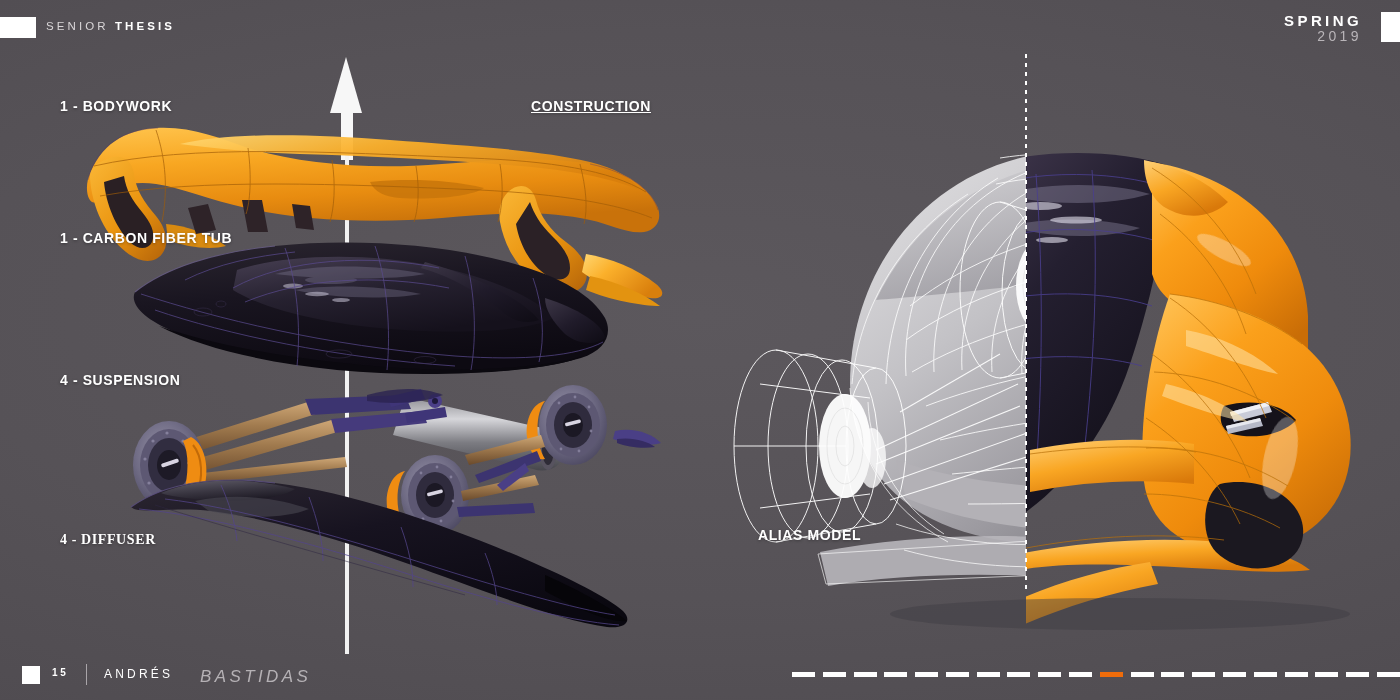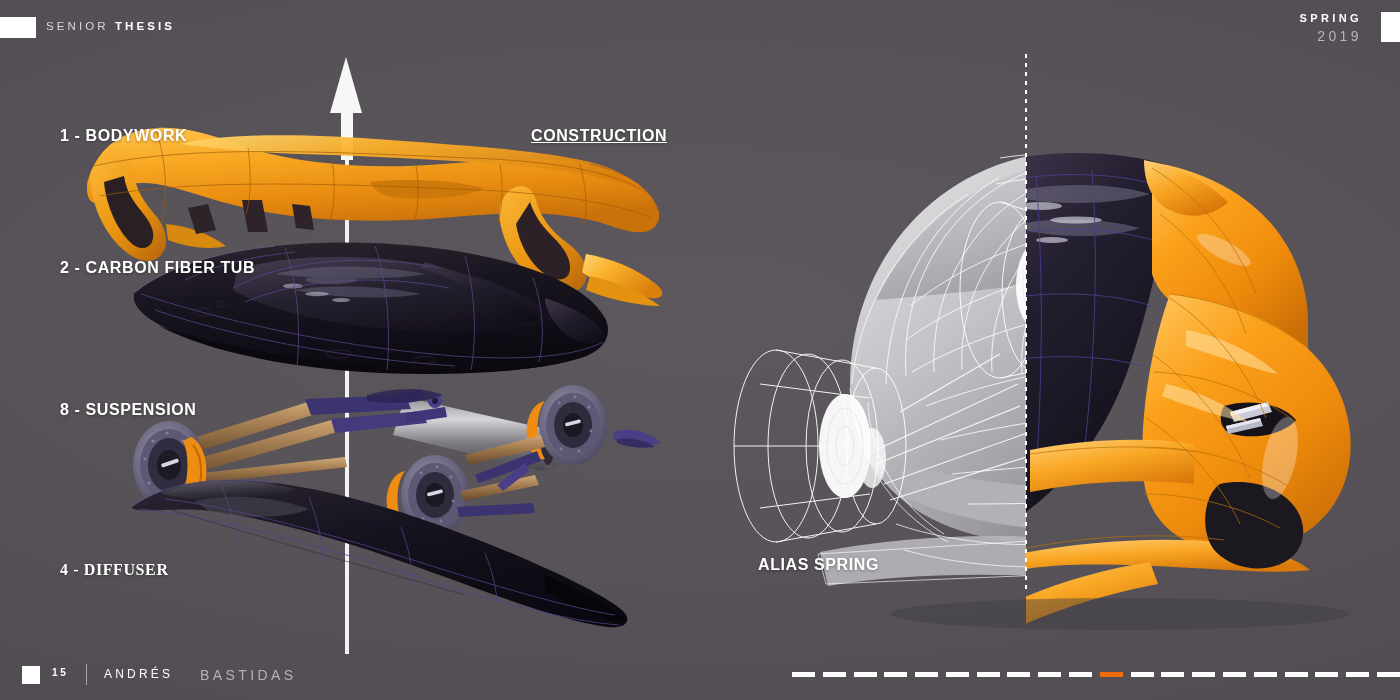--- a/index.html
+++ b/index.html
@@ -23,21 +23,21 @@
     position:absolute; left:0; top:17px;
     width:36px; height:21px; background:#ffffff;
   }
   .hdr-title {
     position:absolute; left:46px; top:20px;
     font-size:11.5px; letter-spacing:3.1px; color:#d9d6d8;
   }
   .hdr-title b { color:#ffffff; font-weight:bold; letter-spacing:3.1px; }
   .hdr-season {
     position:absolute; right:38px; top:12px;
-    font-size:11px; font-weight:bold; letter-spacing:3.4px; color:#ffffff;
+    font-size:15px; font-weight:bold; letter-spacing:3.4px; color:#ffffff;
   }
   .hdr-year {
     position:absolute; right:38px; top:28px;
     font-size:14px; letter-spacing:3.4px; color:#b9b5b9;
   }
   .hdr-block-r {
     position:absolute; right:0; top:12px;
     width:19px; height:30px; background:#ffffff;
   }
 
@@ -54,38 +54,38 @@
   .ft-sep {
     position:absolute; left:86px; top:14px;
     width:1px; height:21px; background:#a9a5a9;
   }
   .ft-first {
     position:absolute; left:104px; top:17px;
     font-size:12px; font-weight:normal; letter-spacing:3.2px; color:#ffffff;
   }
   .ft-last {
     position:absolute; left:200px; top:17px;
-    font-size:14px; letter-spacing:3.4px; color:#b5b1b5;
+    font-size:17px; letter-spacing:3.4px; color:#b5b1b5;font-style:italic;
   }
   .ft-dashes {
     position:absolute; right:0; top:20px;
     width:608px; height:8px;
     display:flex; justify-content:space-between; align-items:center;
   }
   .dash { width:23px; height:5px; background:#ffffff; }
   .dash.active { background:#ef6c0b; }
 
   
   .stage { position:absolute; left:0; top:54px; right:0; bottom:50px; }
 
   
   .cap {
     position:absolute; color:#ffffff;
-    font-size:16px; font-weight:bold; letter-spacing:0.6px;
-    white-space:nowrap; text-shadow:0 1px 3px rgba(0,0,0,.35);margin-top:29px;
+    font-size:14px; font-weight:bold; letter-spacing:0.6px;
+    white-space:nowrap; text-shadow:0 1px 3px rgba(0,0,0,.35);
   }
   .cap-1 { left:60px; top:44px; }
   .cap-2 { left:60px; top:176px; }
   .cap-3 { left:60px; top:318px; }
   .cap-4 { left:60px; top:478px;font-family:Liberation Serif, serif; }
   .cap-con { left:531px; top:44px;text-decoration:underline; }
   .cap-alias { left:758px; top:473px; }
 
   
   .axis-line {
@@ -439,22 +439,22 @@
         <path d="M184,48 C192,70 198,92 198,112"></path>
         <path d="M276,78 C284,100 288,120 288,138"></path>
         <path d="M360,104 C368,124 372,142 372,156"></path>
       </g>
       <g stroke="#2e2742" stroke-width="0.7" fill="none" opacity="0.75">
         <path d="M30,56 C100,78 220,112 340,146"></path>
       </g>
     </svg>
 
     <div class="cap cap-1">1 - BODYWORK</div>
-    <div class="cap cap-2">2 - CARBON FIBER TUB</div>
-    <div class="cap cap-3">8 - SUSPENSION</div>
+    <div class="cap cap-2">1 - CARBON FIBER TUB</div>
+    <div class="cap cap-3">4 - SUSPENSION</div>
     <div class="cap cap-4">4 - DIFFUSER</div>
     <div class="cap cap-con">CONSTRUCTION</div>
 
     <div class="alias">
       <svg viewBox="0 0 700 596" width="700" height="596">
         <defs>
           <linearGradient id="clay" x1="0.1" y1="0" x2="0.8" y2="1">
             <stop offset="0" stop-color="#e2e1e3"></stop>
             <stop offset="0.4" stop-color="#c3c2c6"></stop>
             <stop offset="0.75" stop-color="#9d9ba1"></stop>
@@ -666,21 +666,21 @@
             <path d="M326,494 C392,482 460,478 524,486"></path>
           </g>
         </g>
 
         <ellipse cx="420" cy="560" rx="230" ry="16" fill="#3f3c42" opacity="0.45"></ellipse>
       </svg>
 
       <div class="split-line"></div>
     </div>
 
-    <div class="cap cap-alias">ALIAS SPRING</div>
+    <div class="cap cap-alias">ALIAS MODEL</div>
   </div>
 
   <div class="footer">
     <div class="ft-square"></div>
     <div class="ft-page">15</div>
     <div class="ft-sep"></div>
     <div class="ft-first">ANDRÉS</div>
     <div class="ft-last">BASTIDAS</div>
     <div class="ft-dashes">
         <span class="dash"></span>

